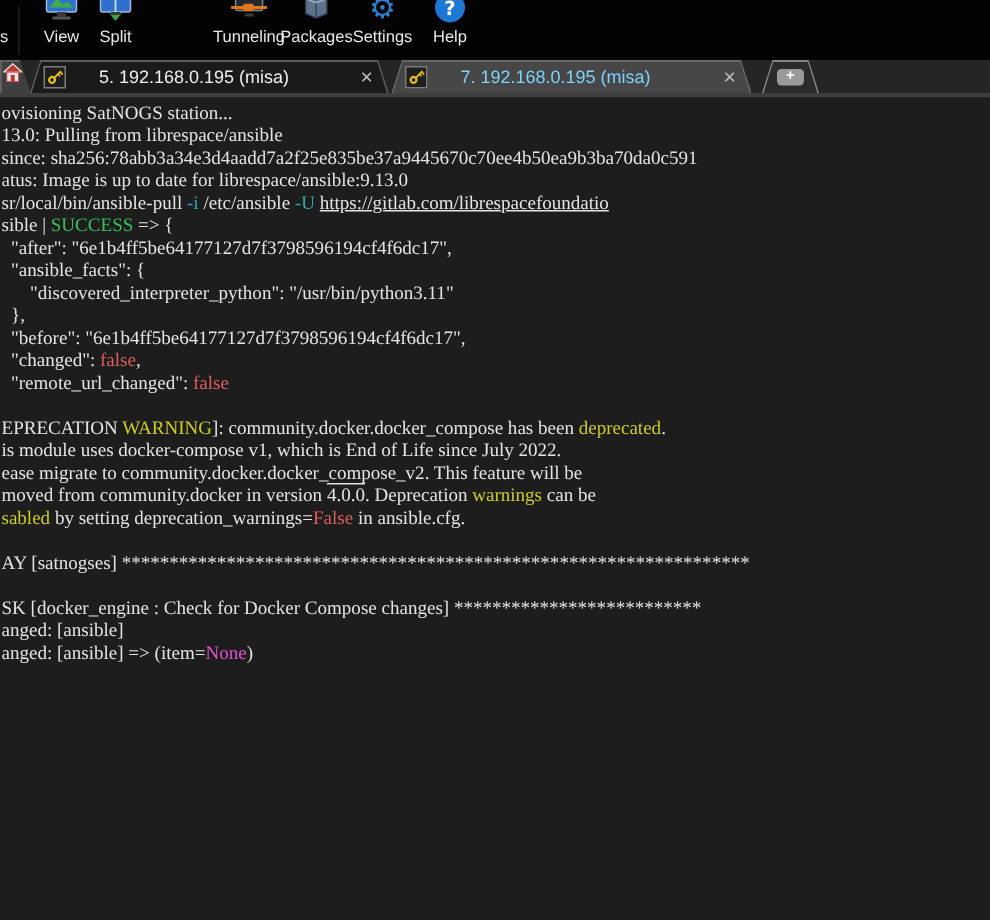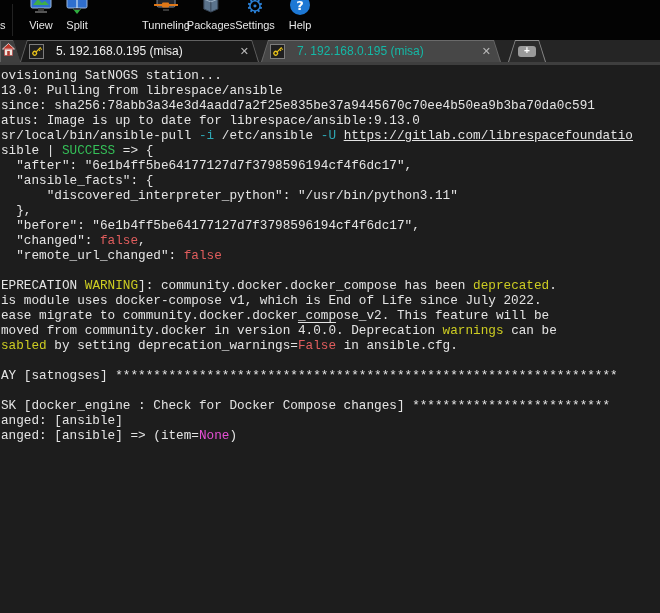--- a/index.html
+++ b/index.html
@@ -21,39 +21,39 @@
   .tb-sep{position:absolute;top:4px;width:1px;height:32px;background:#222;}
 
   
   .tabbar{position:absolute;top:40px;left:0;width:660px;height:25px;background:var(--bg-tabbar);border-bottom:3px solid #3e3e3e;}
   .tab{position:absolute;top:0;height:22px;}
   .tab-shape{position:absolute;inset:0;clip-path:polygon(7px 0,calc(100% - 7px) 0,100% 100%,0 100%);}
   .tab-shape.brd{background:#626262;}
   .tab-shape.fill{top:1px;left:1px;right:1px;bottom:0;clip-path:polygon(6.5px 0,calc(100% - 6.5px) 0,100% 100%,0 100%);}
   .tab .content{position:absolute;inset:0;display:flex;align-items:center;z-index:2;}
   .key-box{width:15px;height:15px;border:1px solid #7d7d7d;background:#1f1f1f;display:flex;align-items:center;justify-content:center;flex:0 0 auto;}
-  .tab-label{font-size:12px;margin-left:12px;white-space:nowrap;}
+  .tab-label{font-size:12px;margin-left:22px;white-space:nowrap;}
   .tab-close{margin-left:auto;font-size:11px;color:#b9b9b9;padding:0 10px 0 6px;cursor:pointer;}
   .tab.active .tab-shape.fill{background:#1a1a1a;}
   .tab.active .tab-label{color:#efefef;}
   .tab.inactive .tab-shape.brd{background:#6a6a6a;}
   .tab.inactive .tab-shape.fill{background:#474747;}
-  .tab.inactive .tab-label{color:#14b8a6;}
+  .tab.inactive .tab-label{color:#7dd3fc;}
   .home-tab{left:0;width:21px;}
   .home-tab .tab-shape{clip-path:polygon(0 0,13px 0,20px 100%,0 100%);}
   .home-tab .tab-shape.fill{clip-path:polygon(0 0,12.5px 0,19.5px 100%,0 100%);background:#3f3f3f;}
   .home-tab .content{justify-content:flex-start;padding-left:2px;}
   .plus-tab{left:508px;width:38px;}
   .plus-tab .tab-shape.brd{background:#8a8a8a;}
   .plus-tab .tab-shape.fill{background:#2b2b2b;}
   .plus-pill{width:18px;height:11px;background:#9a9a9a;border-radius:3px;margin:0 auto;display:flex;align-items:center;justify-content:center;font-size:10px;font-weight:bold;color:#fff;line-height:1;}
 
   
   .terminal{position:absolute;top:65px;left:0;width:660px;height:548px;background:var(--bg-terminal);overflow:hidden;padding:3px 0 0 1px;cursor:text;}
-  .t-line{font-family:Liberation Mono, monospace;font-size:12.7px;line-height:15px;white-space:pre;color:var(--fg);}
+  .t-line{font-family:Liberation Serif, serif;font-size:12.7px;line-height:15px;white-space:pre;color:var(--fg);}
   .c-cyan{color:var(--cyan);} .c-green{color:var(--green);} .c-red{color:var(--red);}
   .c-yellow{color:var(--yellow);} .c-magenta{color:var(--magenta);}
   .u{text-decoration:underline;} .o{text-decoration:overline;}
 </style>
 </head>
 <body>
 
 <div class="toolbar">
   <div class="tb-sep" style="left:12px"></div>
   <div class="tb-item" style="left:0px;align-items:flex-start">

